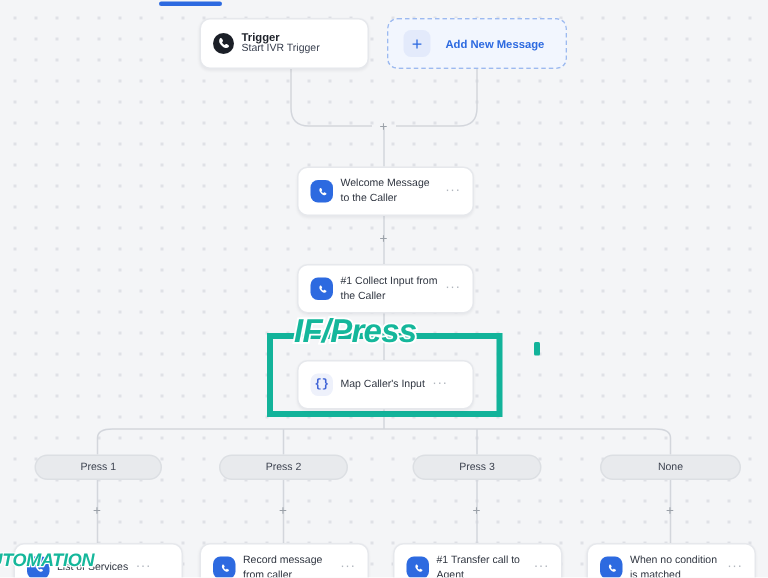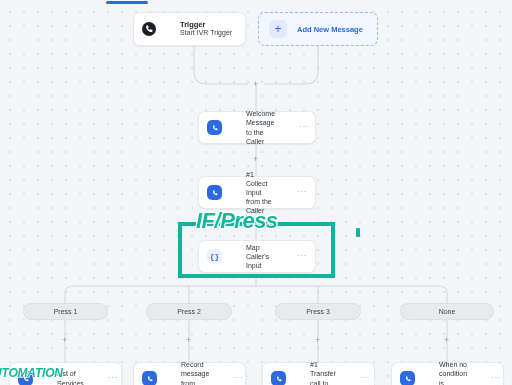--- a/index.html
+++ b/index.html
@@ -49,21 +49,21 @@
   .card {
     position: absolute;
     box-sizing: border-box;
     background: #ffffff;
     border: 1px solid #e6e8ec;
     border-radius: 7px;
     box-shadow: 0 1px 2px rgba(16,24,40,0.06);
     display: flex;
     align-items: center;
     padding: 0 8px;
-    gap: 24px;
+    gap: 5px;
   }
   .card .label-wrap {
     flex: 1;
     min-width: 0;
     display: flex;
     flex-direction: column;
     justify-content: center;
   }
   .card .title {
     font-size: 7.5px;

